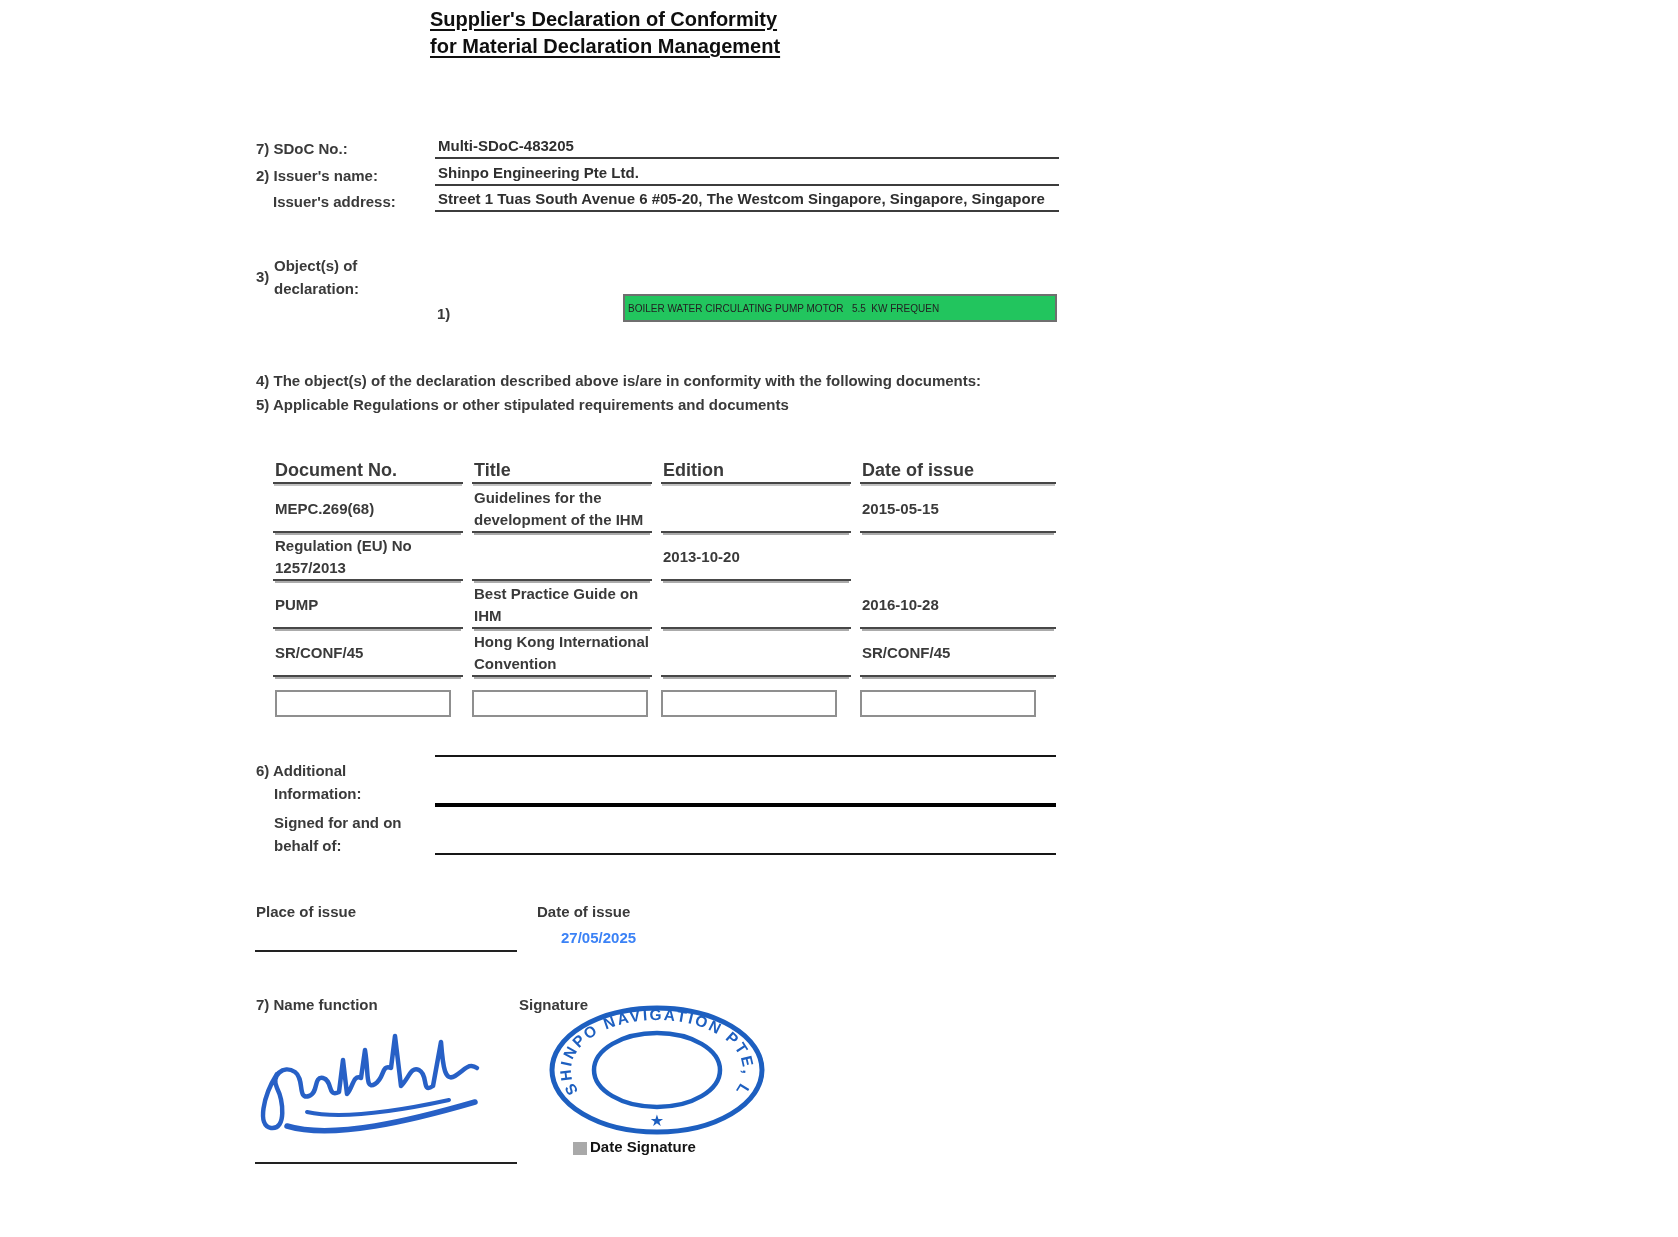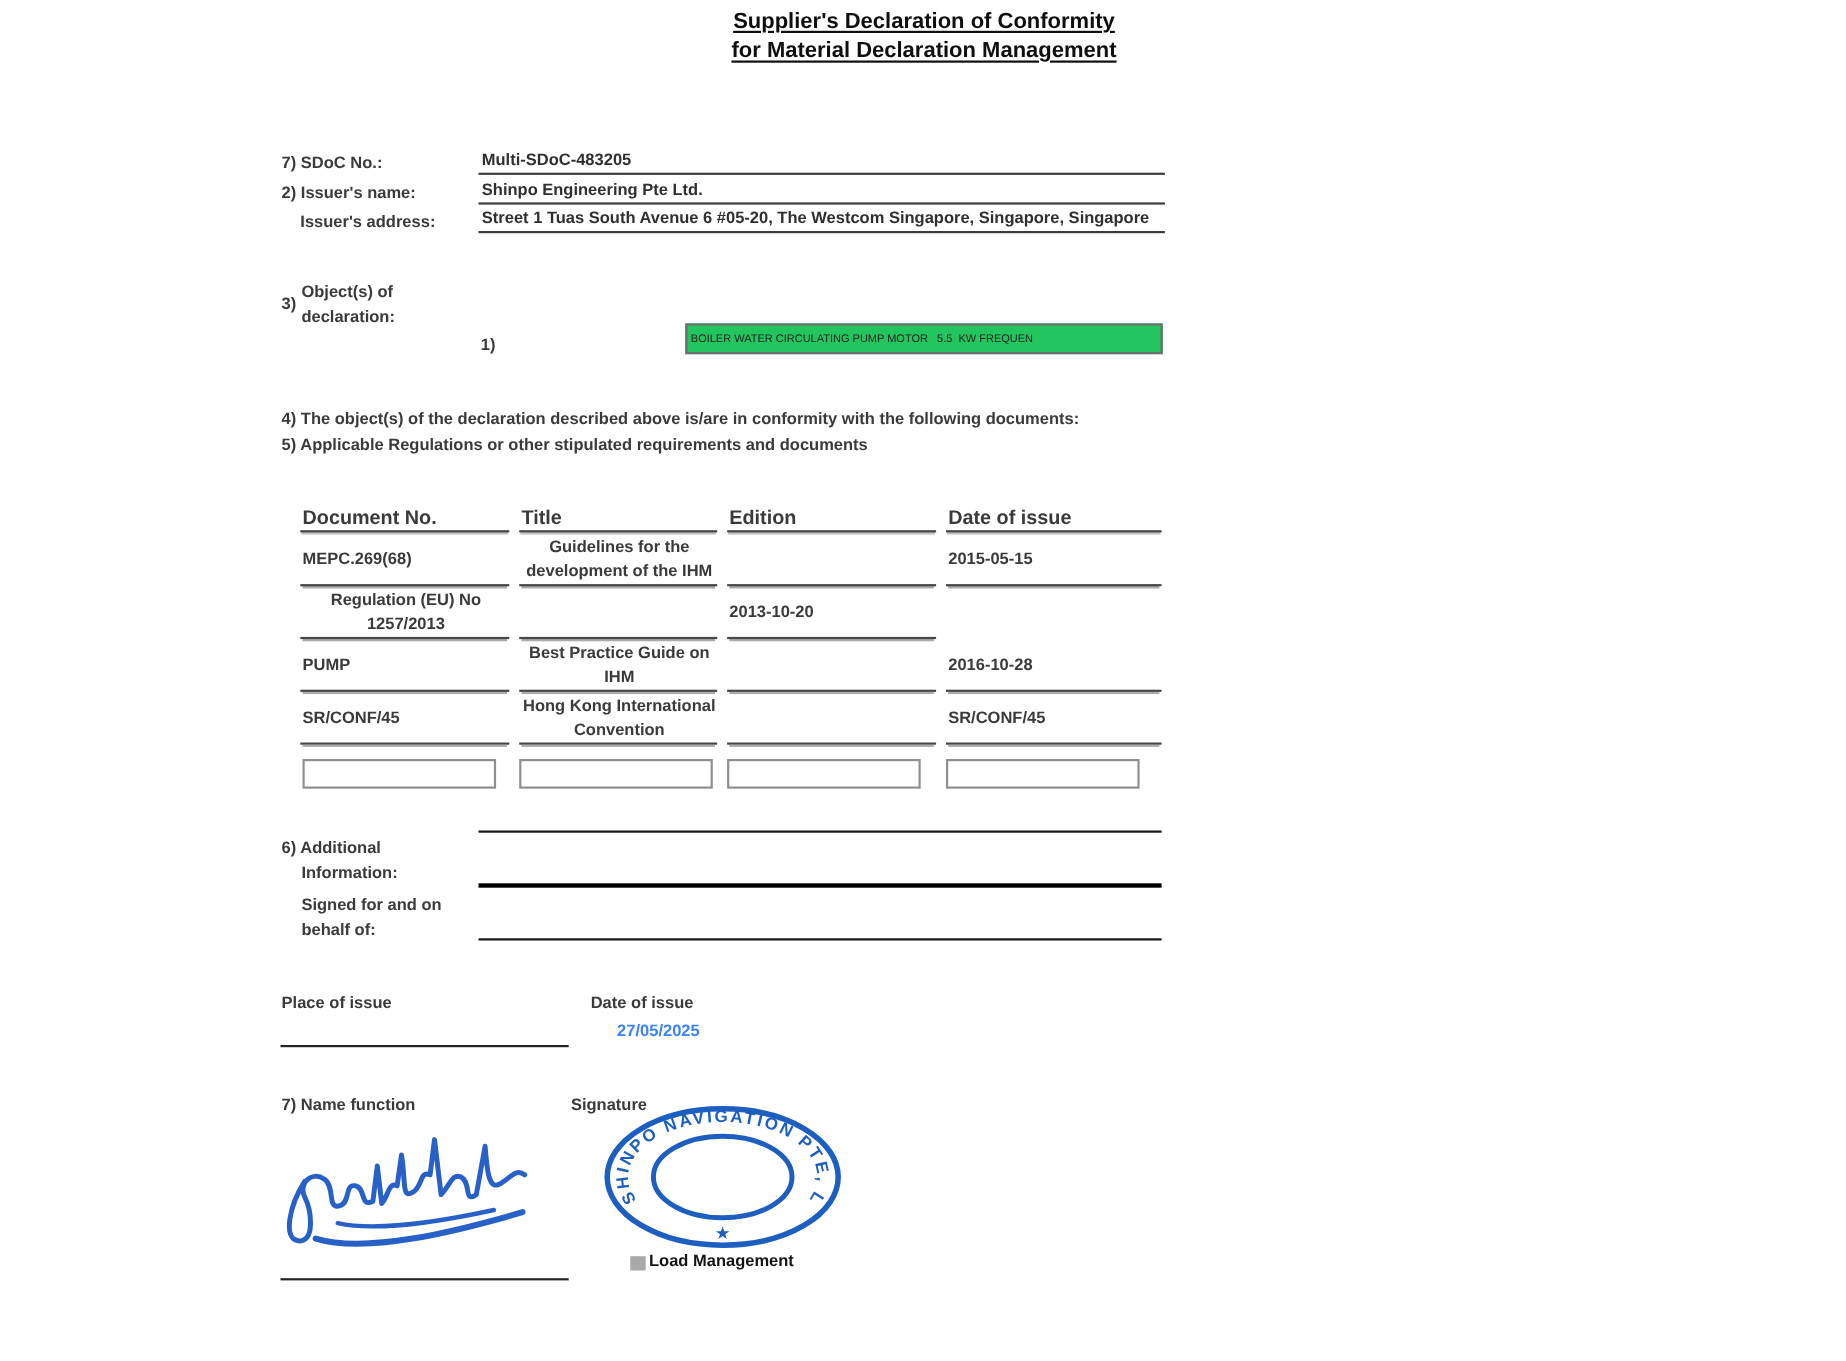--- a/index.html
+++ b/index.html
@@ -1,33 +1,33 @@
 <!DOCTYPE html>
 <html><head>
 <meta charset="utf-8">
 <style>
   html,body{margin:0;padding:0;background:#fff;}
   .page{position:relative;width:1678px;height:1237px;background:#ffffff;
         font-family:"Liberation Sans",sans-serif;color:#3a3a3a;overflow:hidden;}
   .abs{position:absolute;}
   .lbl{position:absolute;font-weight:700;font-size:15px;color:#3a3a3a;white-space:nowrap;}
-  .title{position:absolute;left:430px;top:6px;width:820px;text-align:center;
+  .title{position:absolute;left:430px;top:6px;width:820px;
          font-weight:700;font-size:20px;line-height:27px;color:#0f0f0f;}
   .title span{text-decoration:underline;text-decoration-thickness:2px;text-underline-offset:3px;}
   .fval{position:absolute;left:435px;width:621px;border-bottom:2px solid #3c3c3c;
         padding:0 0 3px 3px;font-weight:700;font-size:15px;color:#2f2f2f;white-space:nowrap;overflow:hidden;}
   .obj-input{position:absolute;left:623px;top:294px;width:424px;height:22px;
         border:2px solid #6f6f6f;background:#22c55e;font-family:"Liberation Sans",sans-serif;
         font-size:10px;font-weight:400;color:#222;padding:1px 3px;white-space:pre;}
   .tbl-head{position:absolute;left:273px;top:460px;width:783px;height:24px;display:grid;
         grid-template-columns:190px 180px 190px 196px;column-gap:9px;}
   .tbl-head .hcell{border-bottom:2px solid #454545;box-shadow:0 3px 0 -1px #c2c2c2;
         font-weight:700;font-size:18px;color:#3a3a3a;padding-left:2px;}
   .trow{position:absolute;left:273px;width:783px;height:46px;display:grid;
-        grid-template-columns:190px 180px 190px 196px;column-gap:9px;text-align:center;}
+        grid-template-columns:190px 180px 190px 196px;column-gap:9px;}
   .trow .cell{border-bottom:2px solid #474747;box-shadow:0 4px 0 -2px #ababab;
         display:flex;align-items:center;font-weight:700;font-size:15px;color:#3a3a3a;
         line-height:22px;padding-left:2px;}
   .mini-input{position:absolute;top:690px;width:168px;height:21px;border:2px solid #8f8f8f;background:#fff;}
   .rule{position:absolute;left:435px;width:621px;height:0;border-top:2px solid #161616;}
   .rule.thick{border-top:4px solid #000;}
   .shortline{position:absolute;height:0;border-top:2px solid #222;}
   .load-icon{position:absolute;left:573px;top:1142px;width:14px;height:13px;background:#a9a9a9;}
   .load-lbl{position:absolute;left:590px;top:1138px;font-weight:700;font-size:15px;color:#141414;white-space:nowrap;}
 </style>
@@ -125,15 +125,15 @@
     <ellipse cx="112" cy="66" rx="105" ry="62" fill="none" stroke-width="5" stroke="#1d5fc0"></ellipse>
     <ellipse cx="112" cy="66" rx="63" ry="37" fill="none" stroke-width="4.5" stroke="#1d5fc0"></ellipse>
     <path id="stamparc" d="M 34,87 A 86,50 0 1 1 190,87" fill="none"></path>
     <text font-size="15.5" font-weight="bold" letter-spacing="2.2" fill="#1d5fc0">
       <textPath href="#stamparc">SHINPO NAVIGATION PTE, LTD.</textPath>
     </text>
     <text x="112" y="122" text-anchor="middle" font-size="16" fill="#1d5fc0">★</text>
   </svg>
 
   <div class="load-icon"></div>
-  <div class="load-lbl">Load Management</div>
+  <div class="load-lbl">Date Signature</div>
 
 </div>
 
 </body></html>

